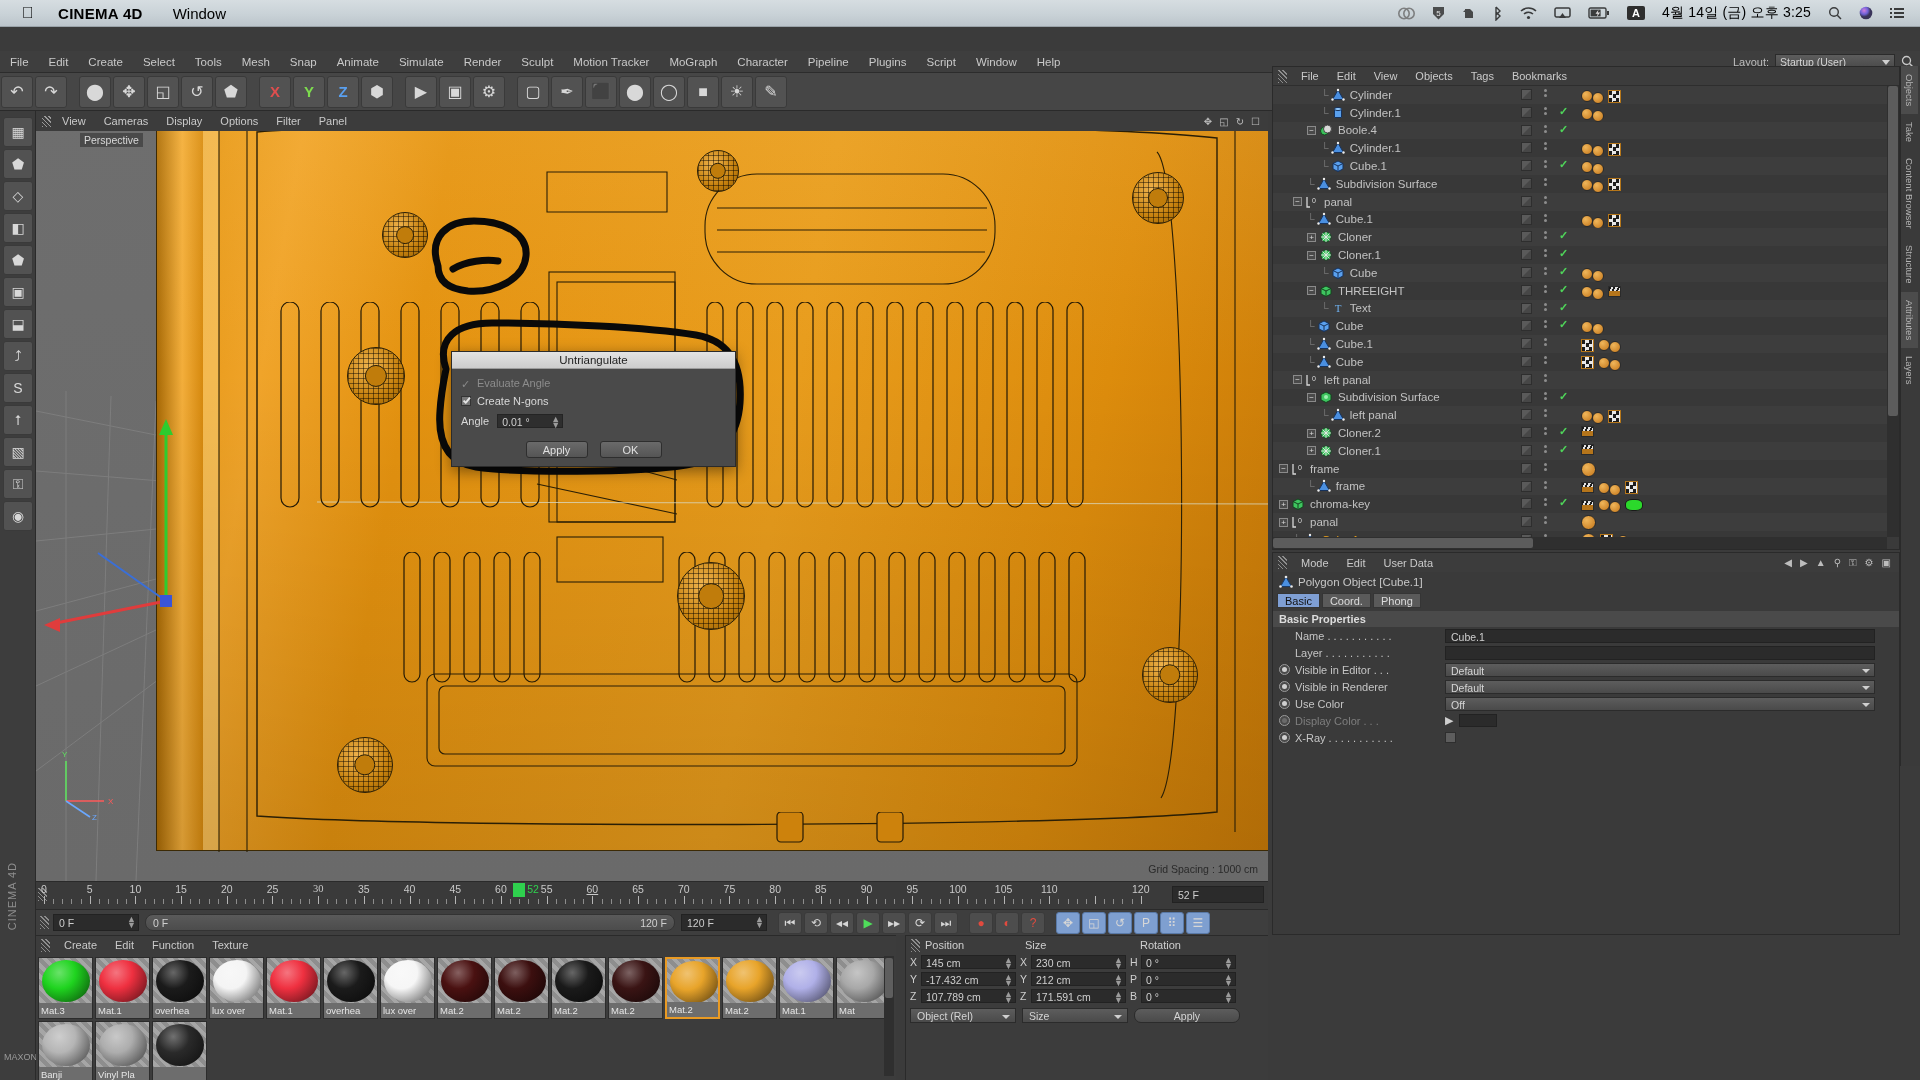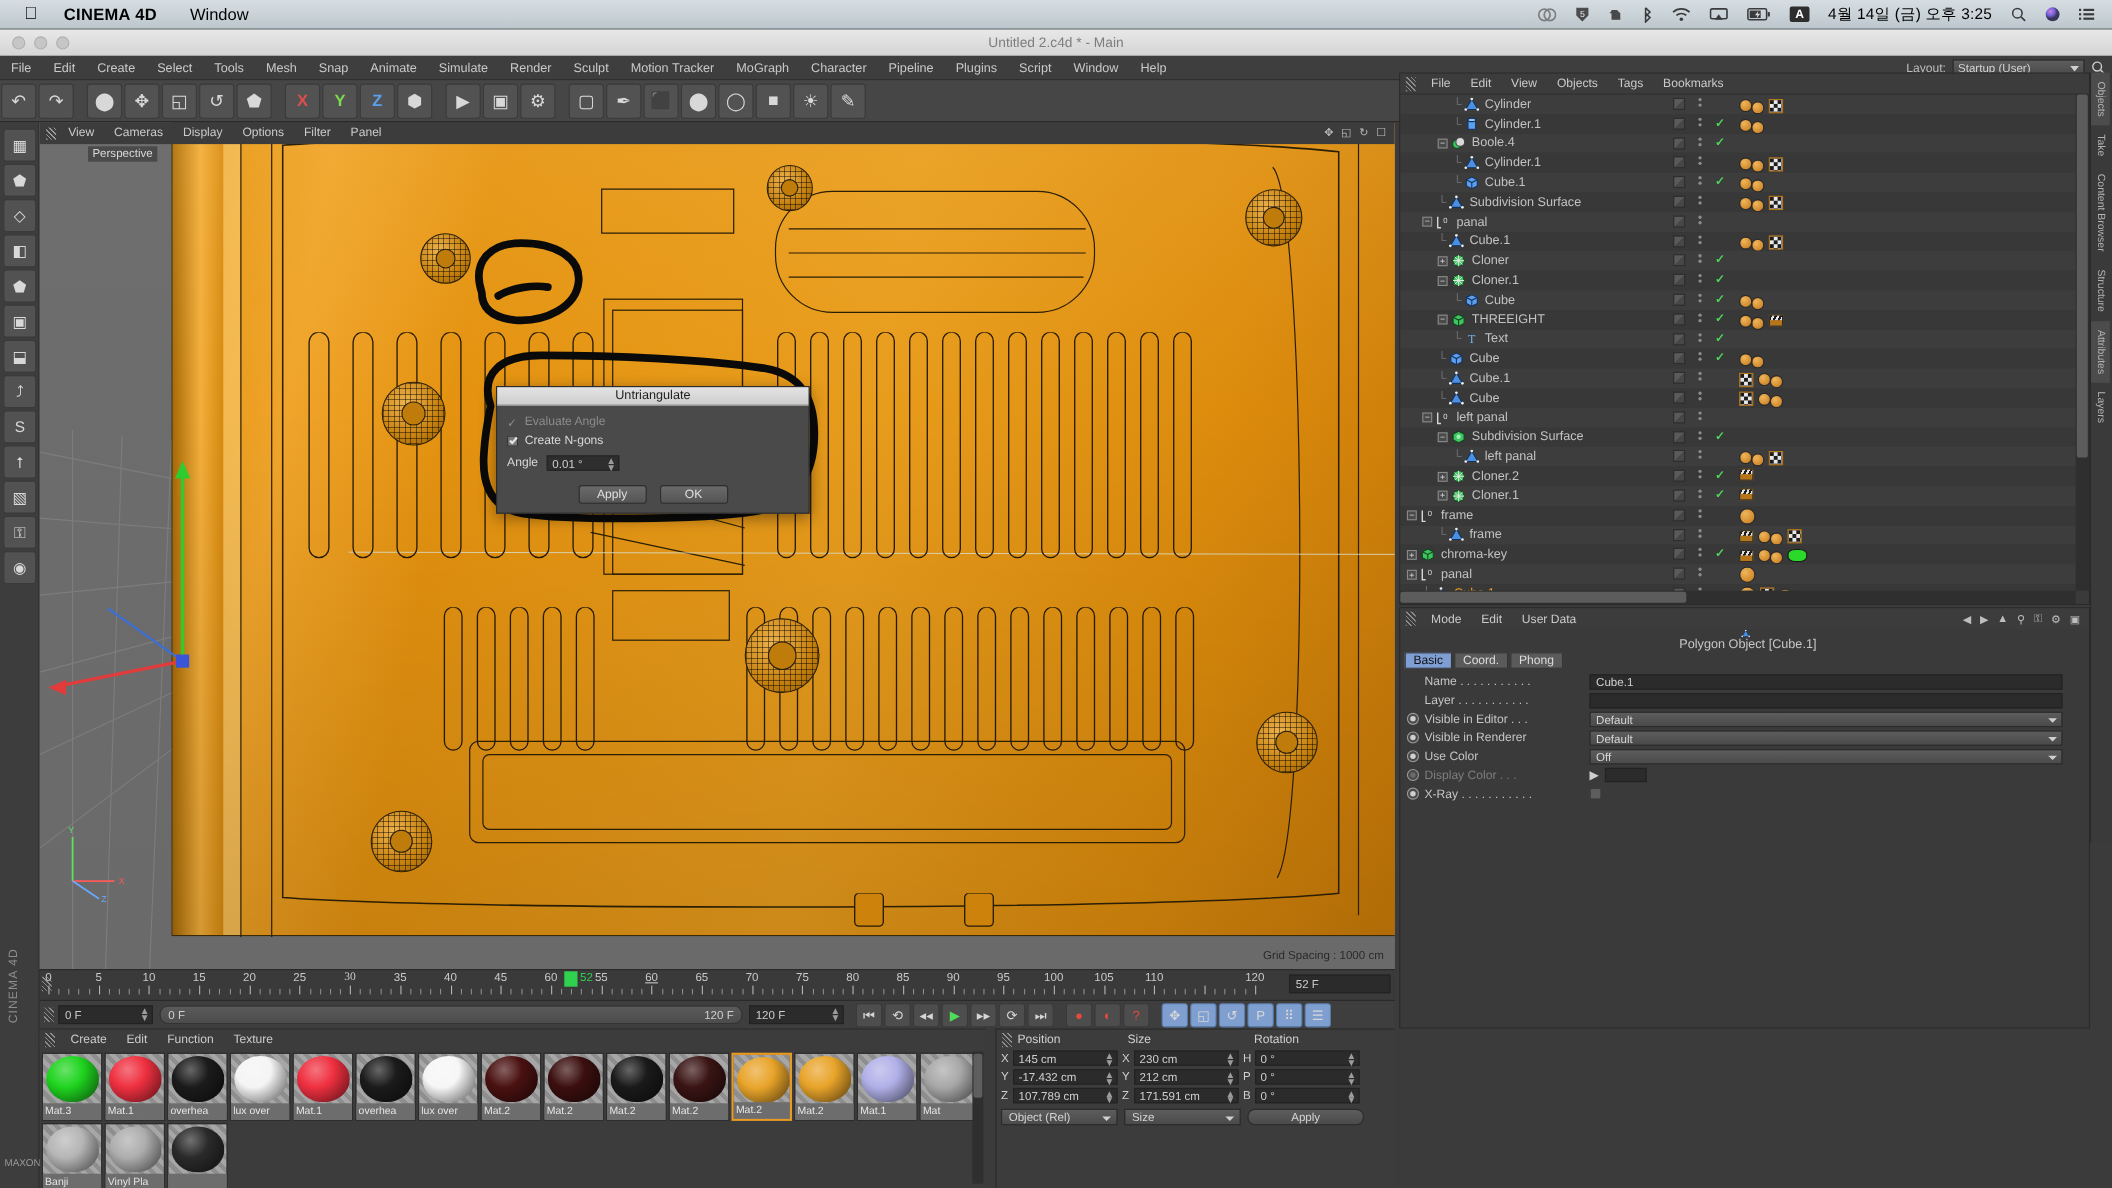--- a/index.html
+++ b/index.html
@@ -213,21 +213,21 @@
   .om-sb-v { position:absolute; right:0; top:19px; width:12px; bottom:12px; background:#2f2f2f;}
   .om-sb-v .thumb{ position:absolute; left:1px; top:0; width:10px; height:330px; background:#5c5c5c; border-radius:2px;}
   .om-sb-h { position:absolute; left:0; bottom:0; height:12px; right:12px; background:#2f2f2f;}
   .om-sb-h .thumb{ position:absolute; left:0; top:1px; height:10px; width:260px; background:#5c5c5c; border-radius:2px;}
 
   
   .attrmgr { position:absolute; left:1272px; top:552px; width:628px; height:383px; background:#3a3a3a; border:1px solid #2a2a2a;}
   .at-menu { height:19px; display:flex; align-items:center; background:#3c3c3c;}
   .at-menu .mm { padding:0 9px; font-size:11px; color:#cacaca;}
   .at-menu-right { margin-left:auto; display:flex; gap:8px; padding-right:8px; color:#bdbdbd; font-size:10px;}
-  .at-obj { height:20px; display:flex; align-items:center; padding-left:6px; font-size:11.5px; color:#c7c7c7;flex-direction:column;}
+  .at-obj { height:20px; display:flex; align-items:center; padding-left:6px; font-size:11.5px; color:#c7c7c7;}
   .at-tabs { display:flex; gap:2px; padding:1px 4px 3px 4px;}
   .at-tab { height:15px; padding:0 7px; font-size:11px; line-height:15px; background:#5a5a5a; color:#dcdcdc; border:1px solid #353535;}
   .at-tab.active { background:#7f9fd4; color:#101010; }
   .at-sec { height:16px; background:#4a4a4a; font-size:11px; font-weight:bold; color:#dcdcdc; line-height:16px; padding-left:6px;}
   .at-row { height:17px; display:flex; align-items:center; font-size:11px; color:#c5c5c5; padding-left:6px;}
   .at-radio { width:11px;height:11px;border-radius:50%;border:1px solid #9a9a9a;background:#4a4a4a;margin-right:5px;flex:none;position:relative;}
   .at-radio::after{content:"";position:absolute;left:2px;top:2px;width:5px;height:5px;border-radius:50%;background:#cfcfcf;}
   .at-radio.off::after{ background:#6a6a6a; }
   .at-lbl { width:150px; white-space:nowrap; overflow:hidden;}
   .at-lbl.dim { color:#7e7e7e; }
@@ -328,28 +328,20 @@
               <rect x="0" y="5" width="2" height="2"></rect>
               <rect x="4" y="5" width="10" height="2"></rect>
               <rect x="0" y="9" width="2" height="2"></rect>
               <rect x="4" y="9" width="10" height="2"></rect>
             </g>
           </svg>
       </span>
     </div>
   </div>
 
-  <div class="titlebar">
-    <div class="tl-dots">
-        <i></i>
-        <i></i>
-        <i></i>
-      </div>
-    <div class="tl-title">Untitled 2.c4d * - Main</div>
-  </div>
 
   <div class="c4dmenu" id="c4d-menu">
       <div class="mitem">File</div>
       <div class="mitem">Edit</div>
       <div class="mitem">Create</div>
       <div class="mitem">Select</div>
       <div class="mitem">Tools</div>
       <div class="mitem">Mesh</div>
       <div class="mitem">Snap</div>
       <div class="mitem">Animate</div>
@@ -1638,20 +1630,21 @@
           <circle cx="12.5" cy="11.5" r="1.3" fill="#e8e8e8"></circle>
           <circle cx="1.5" cy="11.5" r="1.3" fill="#e8e8e8"></circle>
       </svg>
       <span>Polygon Object [Cube.1]</span>
     </div>
     <div class="at-tabs" id="at-tabs">
         <div class="at-tab active">Basic</div>
         <div class="at-tab">Coord.</div>
         <div class="at-tab">Phong</div>
       </div>
+    <div class="at-sec">Basic Properties</div>
     <div id="at-fields">
         <div class="at-row">
           <span style="width: 16px; flex: 0 0 auto;"></span>
           <span class="at-lbl">Name . . . . . . . . . . .</span>
           <span class="at-in">Cube.1</span>
         </div>
         <div class="at-row">
           <span style="width: 16px; flex: 0 0 auto;"></span>
           <span class="at-lbl">Layer . . . . . . . . . . .</span>
           <span class="at-in"></span>

